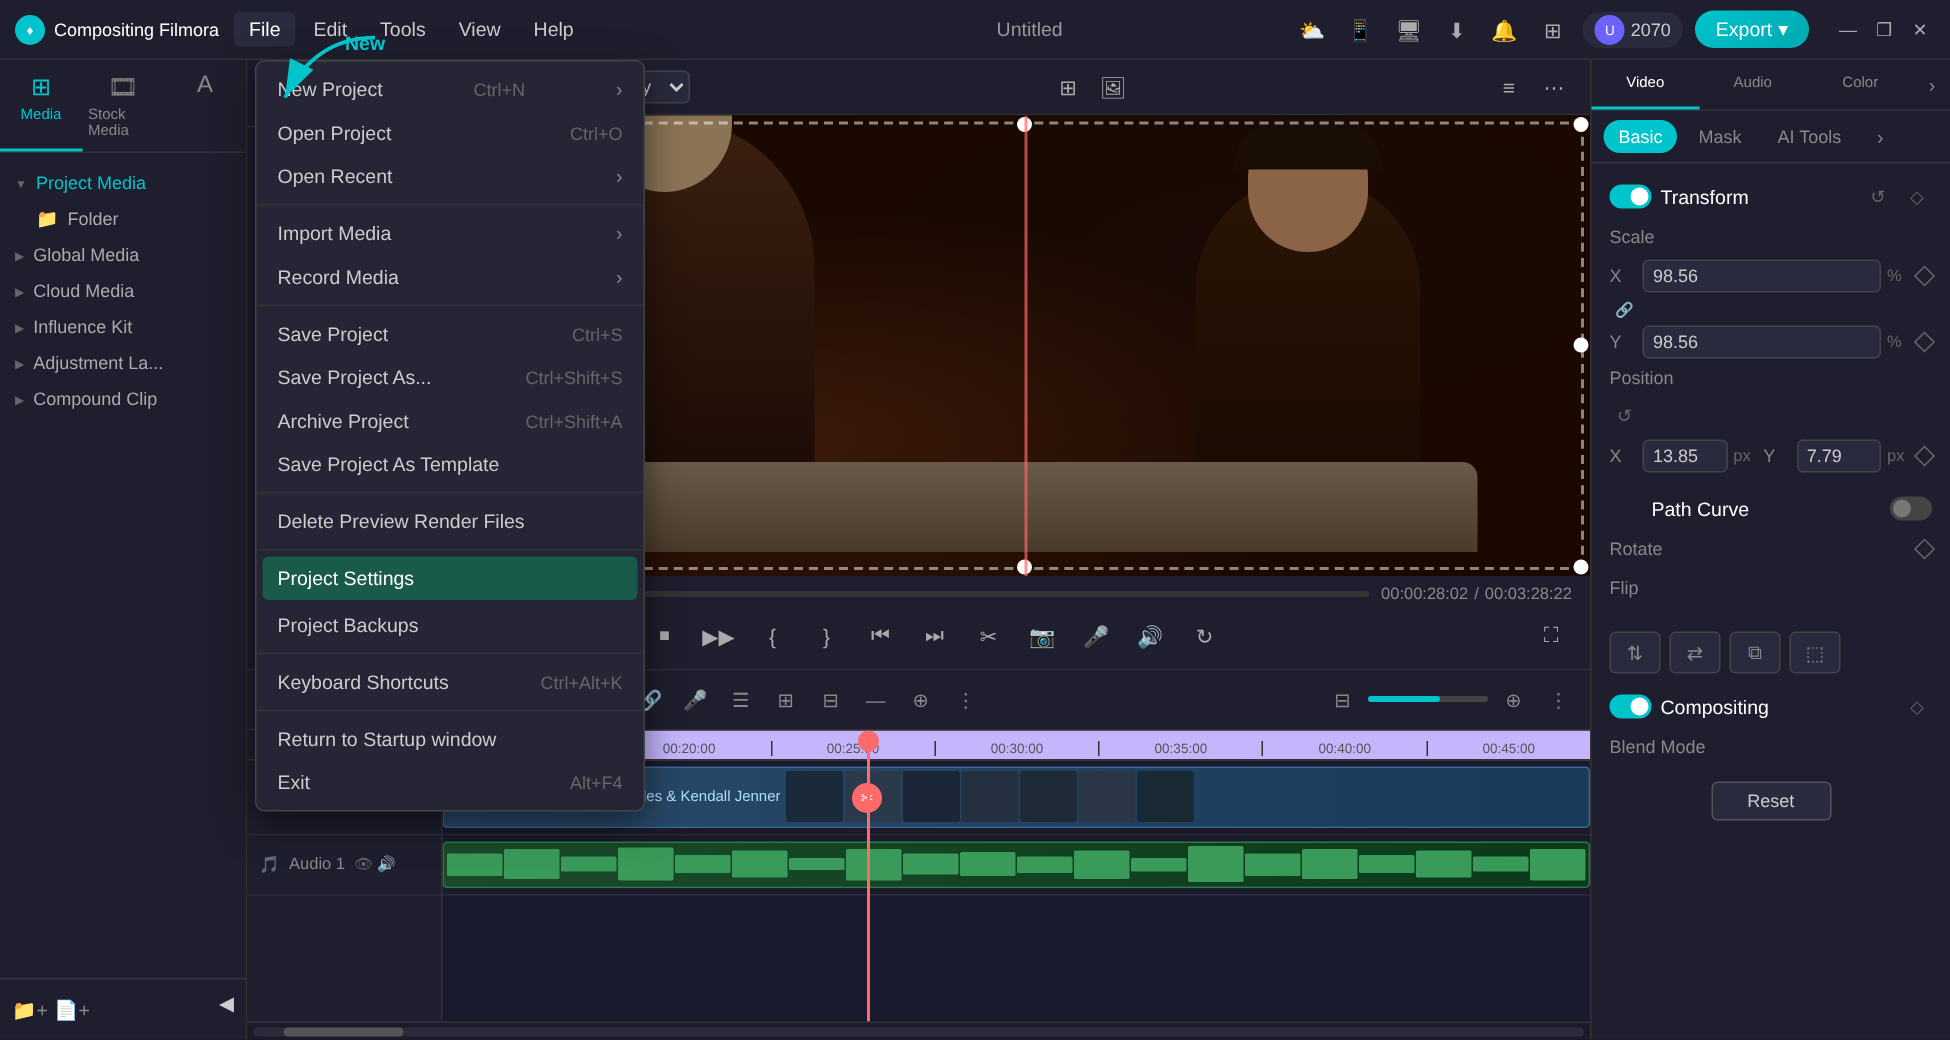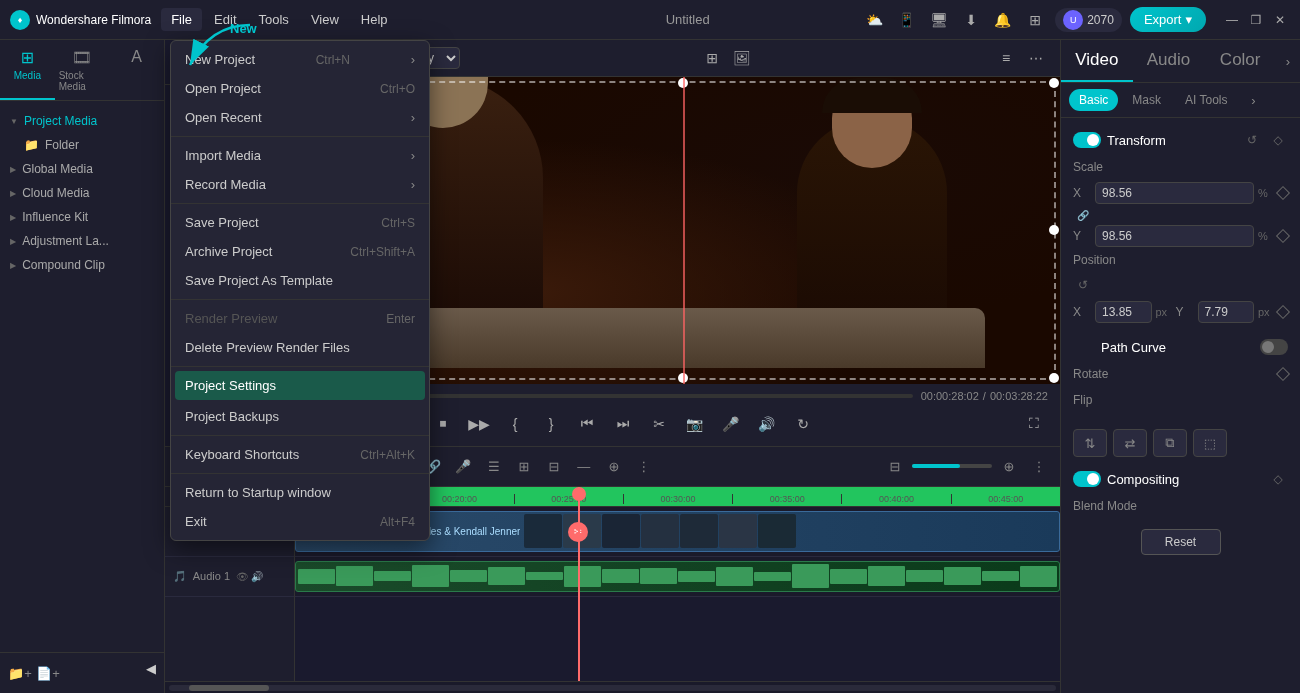--- a/index.html
+++ b/index.html
@@ -380,21 +380,21 @@
     .panel-tabs {
       display: flex;
       border-bottom: 1px solid #333;
     }
     .panel-tab {
       flex: 1;
       text-align: center;
       padding: 10px 4px;
       cursor: pointer;
       color: #888;
-      font-size: 17px;
+      font-size: 10px;
     }
     .panel-tab.active {
       color: #fff;
       border-bottom: 2px solid #00c4cc;
     }
     .panel-tab-nav {
       width: 24px;
       display: flex;
       align-items: center;
       justify-content: center;
@@ -688,21 +688,21 @@
       color: #666;
       cursor: pointer;
     }
     .track-ruler {
       flex: 1;
       position: relative;
       overflow: hidden;
     }
     .ruler-bar {
       height: 20px;
-      background: #22c55e;
+      background: #c4b5fd;
       border-bottom: 1px solid #333;
       display: flex;
       align-items: flex-end;
       padding-bottom: 2px;
       position: relative;
     }
     .ruler-marks {
       display: flex;
       width: 100%;
     }
@@ -913,21 +913,21 @@
     }
   </style>
 </head>
 <body>
 
 <div class="titlebar">
   <div class="titlebar-logo">
     <div class="logo-icon">
       <span style="font-size:9px;color:white;">♦</span>
     </div>
-    <span class="app-name">Wondershare Filmora</span>
+    <span class="app-name">Compositing Filmora</span>
   </div>
   <div class="menu-bar">
     <div class="menu-item active">File</div>
     <div class="menu-item">Edit</div>
     <div class="menu-item">Tools</div>
     <div class="menu-item">View</div>
     <div class="menu-item">Help</div>
   </div>
   <div class="titlebar-center">Untitled</div>
   <div class="titlebar-right">
@@ -1366,31 +1366,31 @@
   <div class="dropdown-item">
     <span>Record Media</span>
     <span class="submenu-arrow">›</span>
   </div>
   <div class="dropdown-divider"></div>
   <div class="dropdown-item">
     <span>Save Project</span>
     <span class="shortcut">Ctrl+S</span>
   </div>
   <div class="dropdown-item">
+    <span>Save Project As...</span>
+    <span class="shortcut">Ctrl+Shift+S</span>
+  </div>
+  <div class="dropdown-item">
     <span>Archive Project</span>
     <span class="shortcut">Ctrl+Shift+A</span>
   </div>
   <div class="dropdown-item">
     <span>Save Project As Template</span>
   </div>
   <div class="dropdown-divider"></div>
-  <div class="dropdown-item disabled">
-    <span>Render Preview</span>
-    <span class="shortcut">Enter</span>
-  </div>
   <div class="dropdown-item">
     <span>Delete Preview Render Files</span>
   </div>
   <div class="dropdown-divider"></div>
   <div class="dropdown-item highlighted">
     <span>Project Settings</span>
   </div>
   <div class="dropdown-item">
     <span>Project Backups</span>
   </div>

